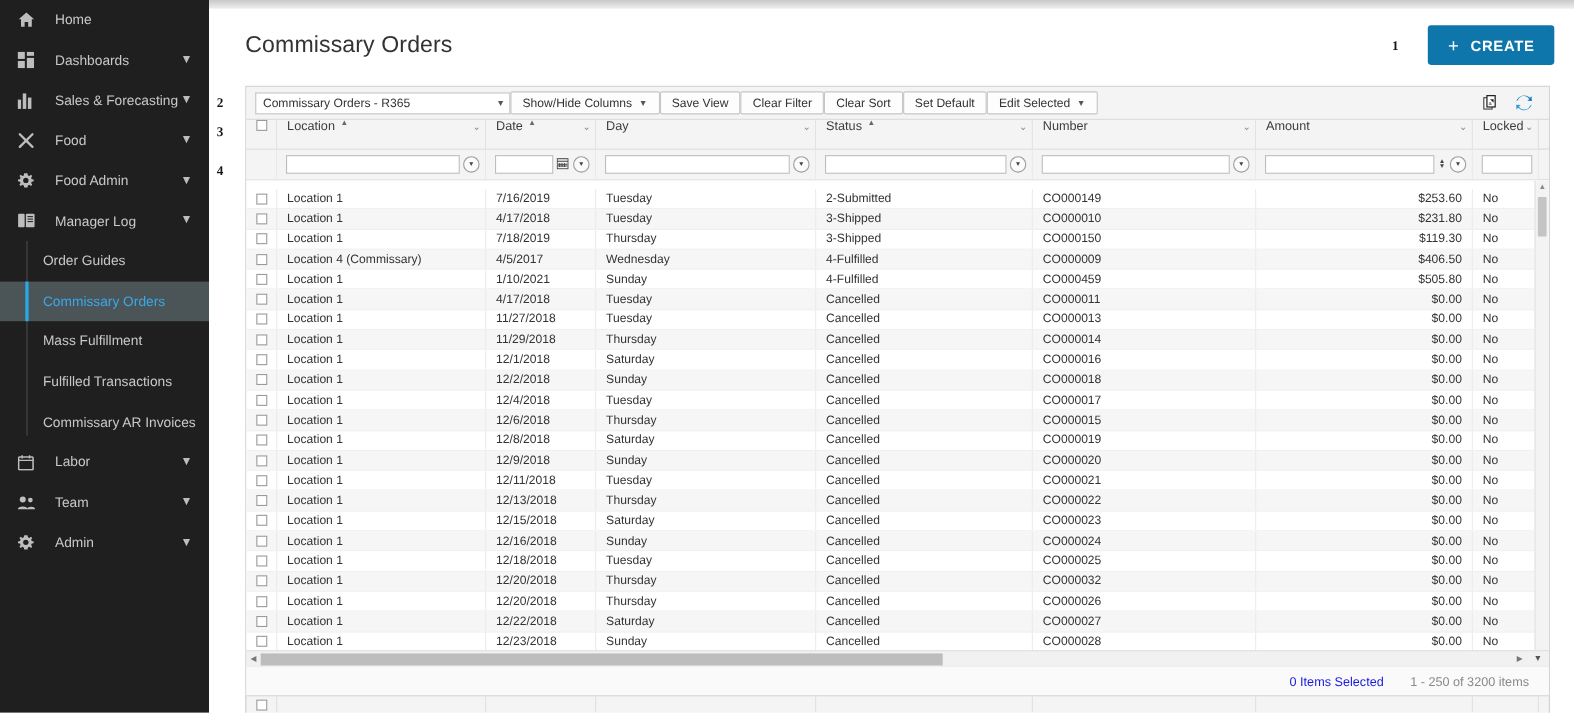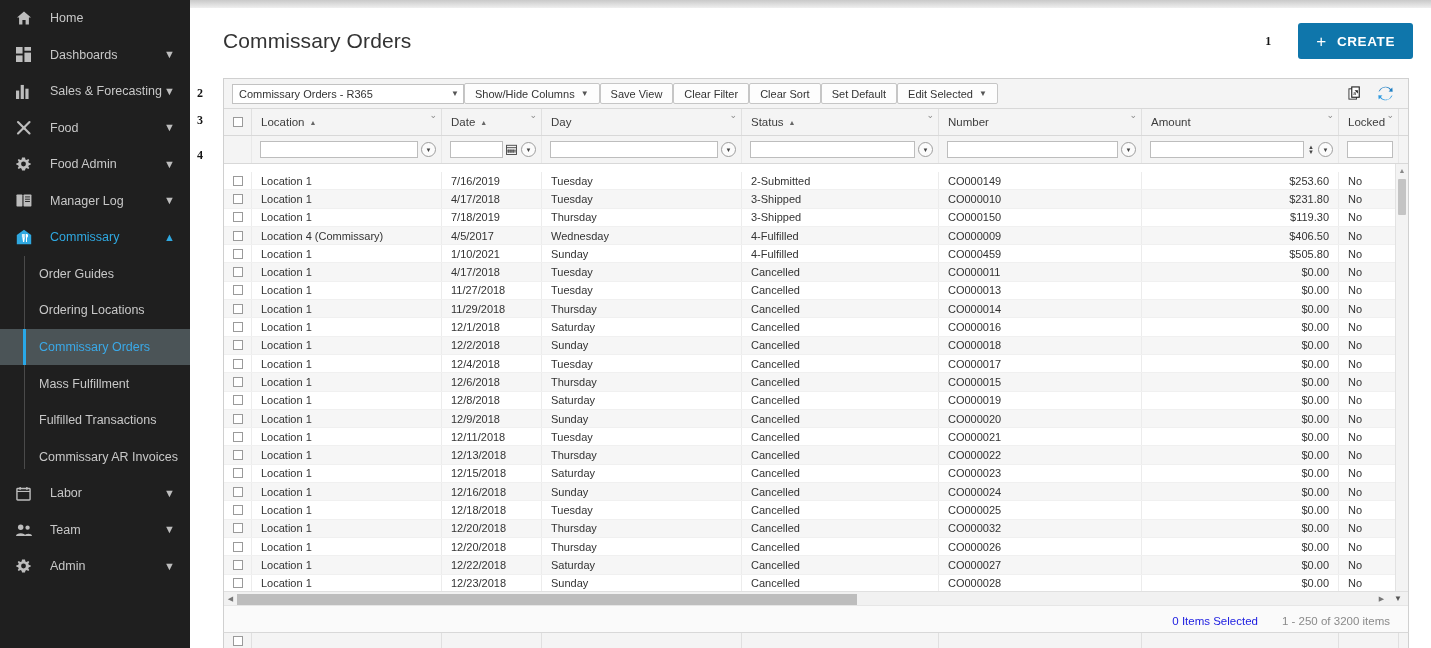--- a/index.html
+++ b/index.html
@@ -118,21 +118,21 @@
   .tb-btn.wide { min-width: 84px; }
   .tb-right { margin-left: auto; display: flex; align-items: center; gap: 14px; padding-right: 6px; }
   .icon-btn { cursor: pointer; display: inline-flex; align-items: center; }
 
   
   .grid-head {
     height: 27px; background: #f4f4f4; border-bottom: 1px solid #d8d8d8;
     display: flex; position: relative;
   }
   .hcell {
-    display: flex; align-items: center; position: relative;
+    display: flex; position: relative;
     font-size: 11.5px; color: #3d3d3d; border-right: 1px solid #e0e0e0;
     padding-left: 9px; background: #f4f4f4;
   }
   .hcell .sortarrow { font-size: 7px; margin-left: 5px; color: #666; }
   .hcell .hmenu {
     position: absolute; right: 4px; top: 1px; font-size: 9px; color: #8a8a8a;
     cursor: pointer;
   }
   .hcell.cb { justify-content: center; padding-left: 0; }
   .cbox {
@@ -294,39 +294,24 @@
               <rect x="0.5" y="1" width="6.3" height="13" rx="0.8"></rect>
               <rect x="8" y="1" width="8.4" height="13" rx="0.8"></rect>
               <rect x="9.6" y="3.2" width="5.2" height="1" fill="#1f1f1f"></rect>
               <rect x="9.6" y="5.6" width="5.2" height="1" fill="#1f1f1f"></rect>
               <rect x="9.6" y="8" width="5.2" height="1" fill="#1f1f1f"></rect>
             </svg>
           </span>
           <span class="lbl">Manager Log</span>
           <span class="chev">▼</span>
         </div>
-        <div class="nav-item active">
-          <span class="ico">
-            <svg width="16" height="16" viewBox="0 0 16 16">
-              <path d="M8 0.8 L15.2 6 L15.2 15.2 L0.8 15.2 L0.8 6 Z" fill="#2fa8e0"></path>
-              <path d="M6.4 5 L6.4 8.4 M7.6 5 L7.6 8.4 M8.8 5 L8.8 8.4" stroke="#ffffff" stroke-width="0.9"></path>
-              <path d="M6.3 8.2 L8.9 8.2 L8.2 13 L7 13 Z" fill="#ffffff"></path>
-              <path d="M11 5 C12.4 5 12.4 8.4 11 8.6 L11 13 L10 13 L10 5 Z" fill="#ffffff"></path>
-            </svg>
-          </span>
-          <span class="lbl">Commissary</span>
-          <span class="chev">▲</span>
-        </div>
       </div>
     <div class="subnav" id="nav-sub">
         <div class="sub-item">
           <span>Order Guides</span>
-        </div>
-        <div class="sub-item">
-          <span>Ordering Locations</span>
         </div>
         <div class="sub-item selected">
           <span>Commissary Orders</span>
         </div>
         <div class="sub-item">
           <span>Mass Fulfillment</span>
         </div>
         <div class="sub-item">
           <span>Fulfilled Transactions</span>
         </div>

